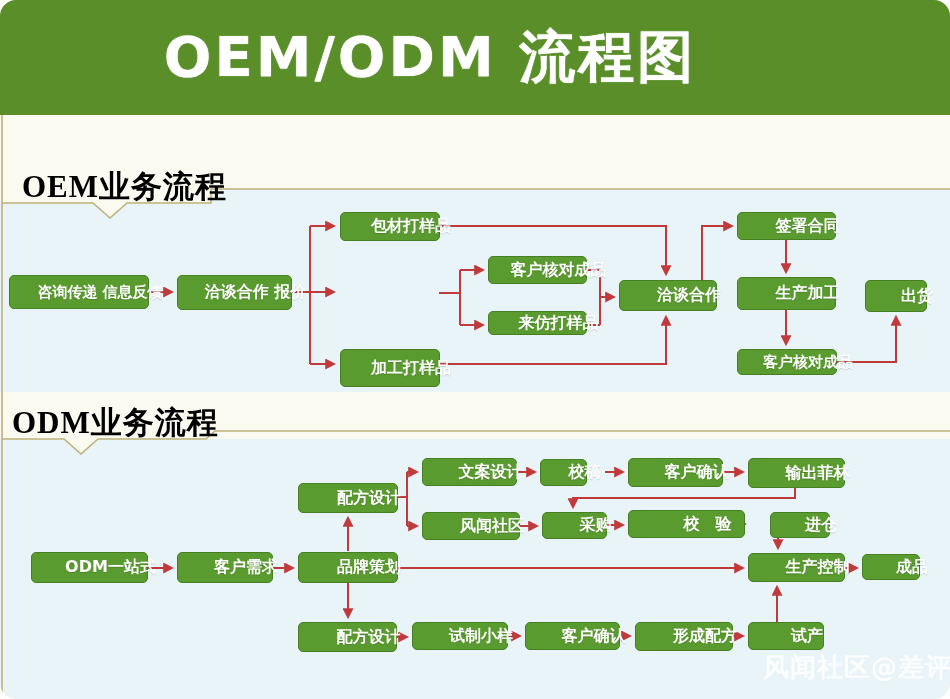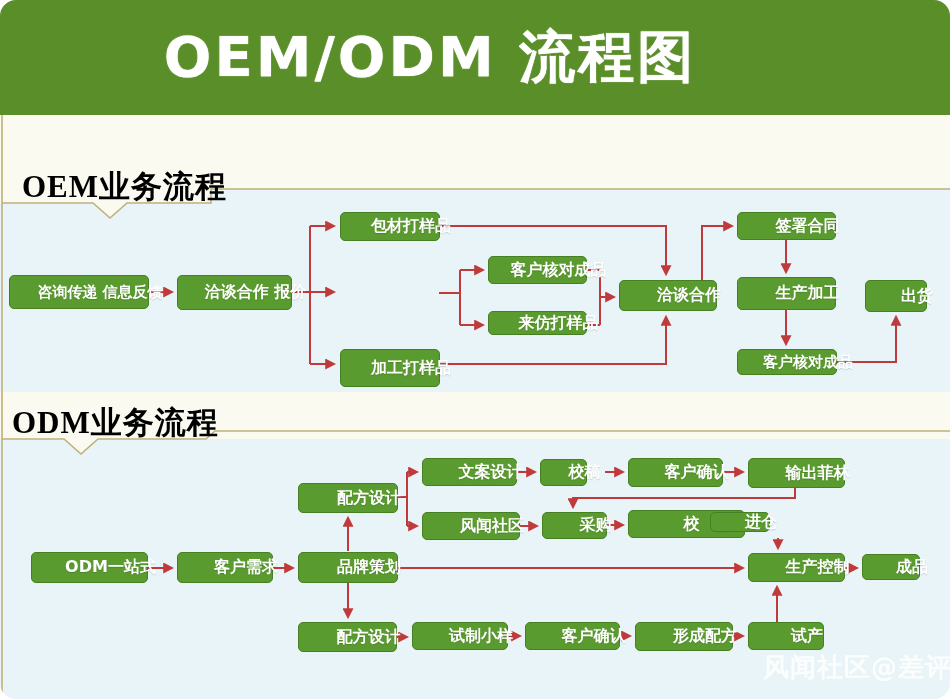--- a/index.html
+++ b/index.html
@@ -146,21 +146,21 @@
   <div class="node" style="left:177px;top:552px;width:96px;height:31px">客户需求</div>
   <div class="node" style="left:298px;top:552px;width:100px;height:31px">品牌策划</div>
   <div class="node" style="left:298px;top:483px;width:100px;height:30px">配方设计</div>
   <div class="node" style="left:422px;top:458px;width:95px;height:28px">文案设计</div>
   <div class="node" style="left:540px;top:459px;width:47px;height:27px">校稿</div>
   <div class="node" style="left:628px;top:458px;width:95px;height:29px">客户确认</div>
   <div class="node" style="left:748px;top:458px;width:97px;height:30px">输出菲林</div>
   <div class="node" style="left:422px;top:512px;width:98px;height:28px">风闻社区</div>
   <div class="node" style="left:542px;top:512px;width:65px;height:27px">采购</div>
   <div class="node" style="left:628px;top:510px;width:117px;height:28px">校　验</div>
-  <div class="node" style="left:710px;top:512px;width:60px;height:20px">进仓</div>
+  <div class="node" style="left:770px;top:512px;width:60px;height:26px">进仓</div>
   <div class="node" style="left:298px;top:622px;width:99px;height:30px">配方设计</div>
   <div class="node" style="left:412px;top:622px;width:96px;height:28px">试制小样</div>
   <div class="node" style="left:525px;top:622px;width:95px;height:28px">客户确认</div>
   <div class="node" style="left:635px;top:622px;width:98px;height:29px">形成配方</div>
   <div class="node" style="left:748px;top:622px;width:76px;height:28px">试产</div>
   <div class="node" style="left:748px;top:553px;width:97px;height:29px">生产控制</div>
   <div class="node" style="left:862px;top:554px;width:58px;height:26px">成品</div>
 
   <div id="watermark">风闻社区@差评</div>
 

